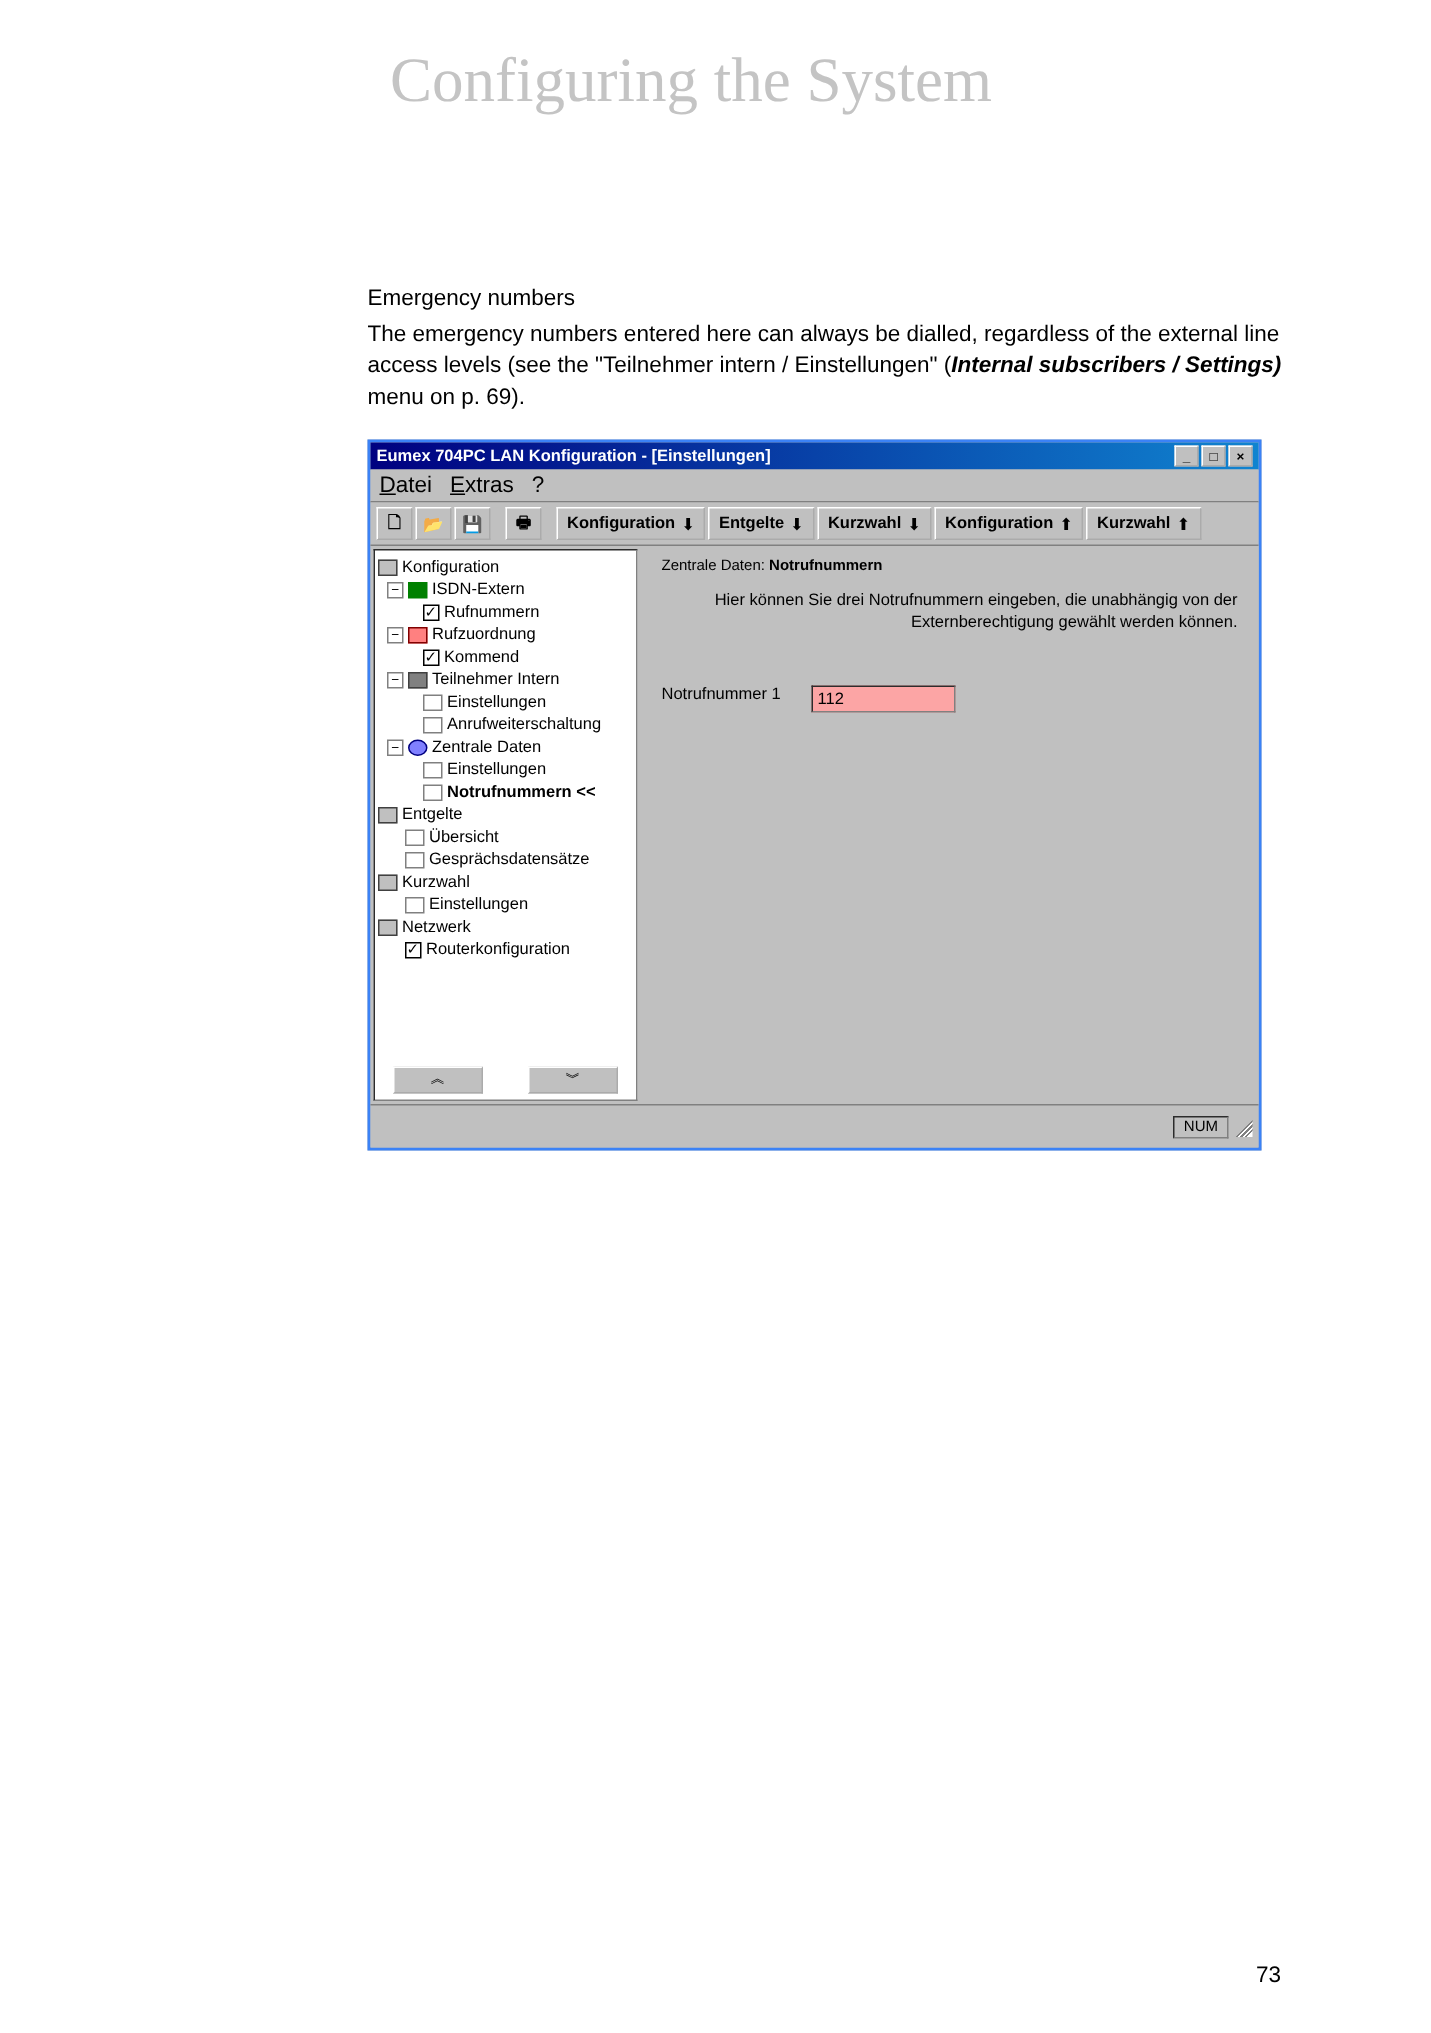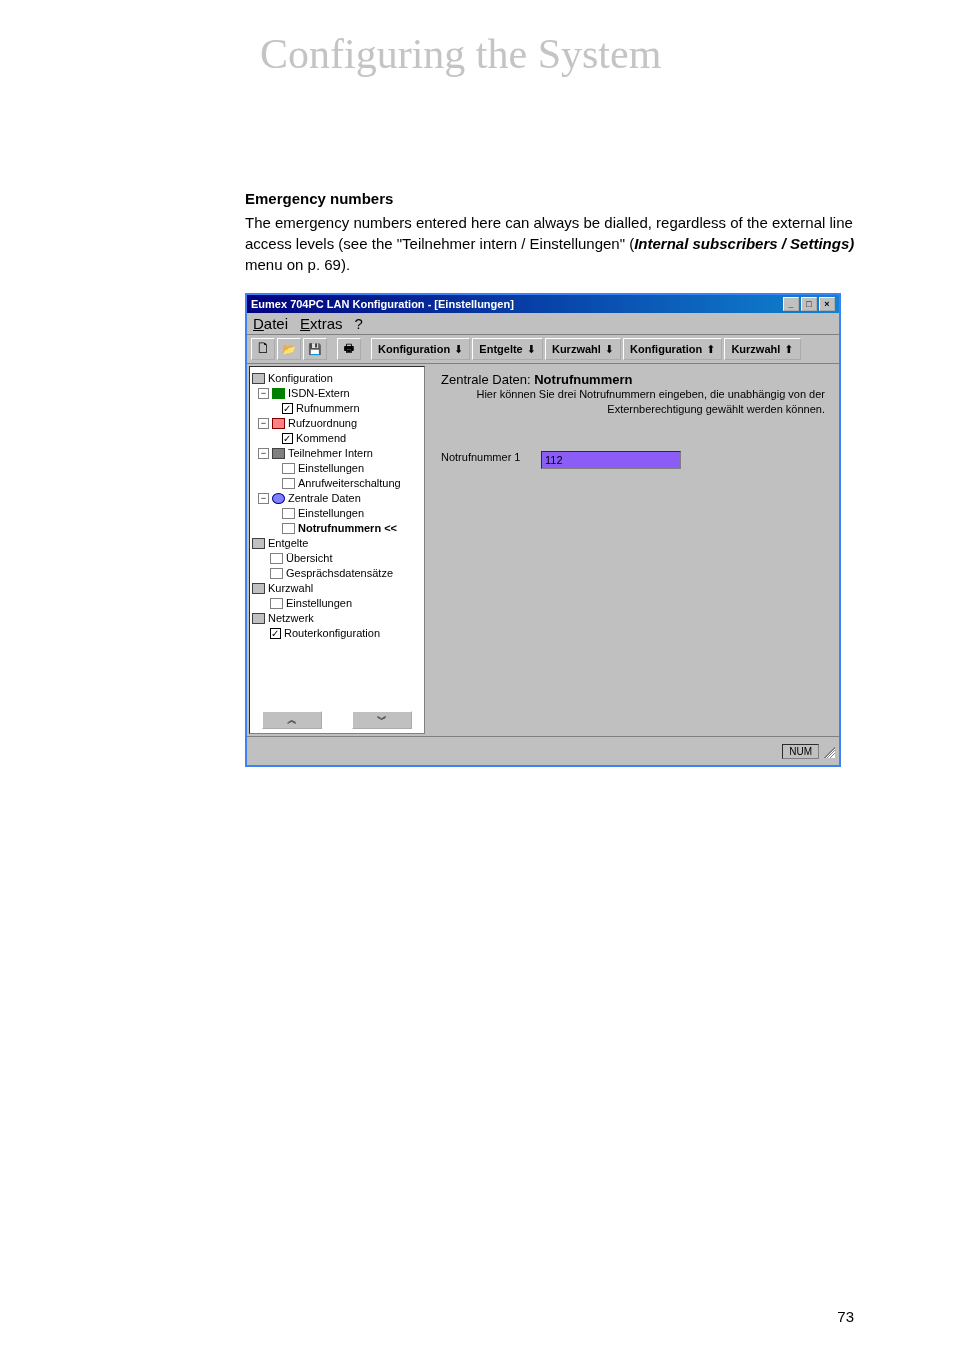--- a/index.html
+++ b/index.html
@@ -24,21 +24,21 @@
       left: 260px;
     }
     .content {
       position: absolute;
       top: 190px;
       left: 245px;
       width: 610px;
     }
     .section-heading {
       font-size: 15px;
-      font-weight: bold;
+      font-weight: normal;
       color: #000;
       margin-bottom: 5px;
     }
     .body-text {
       font-size: 15px;
       color: #000;
       line-height: 1.4;
       margin-bottom: 18px;
     }
     .bold { font-weight: bold; font-style: italic; }
@@ -185,42 +185,43 @@
       text-align: center;
       line-height: 16px;
       font-size: 10px;
     }
     .right-panel {
       flex: 1;
       padding: 8px 14px;
       background: #c0c0c0;
     }
     .rp-title {
-      font-size: 13px;
+      font-size: 10px;
+      margin-bottom: 10px;
     }
     .rp-desc {
       font-size: 11px;
       margin-bottom: 24px;
       line-height: 1.35;
       text-align: right;
     }
     .field-row {
       display: flex;
       margin-bottom: 14px;
       margin-top: 34px;
     }
     .field-row label {
       width: 100px;
       font-size: 11px;
     }
     .field-row input {
       border: 1px inset #808080;
-      background: #8b5cf6;
+      background: #fca5a5;
       height: 18px;
-      width: 140px;
+      width: 96px;
       padding: 0 3px;
       font-size: 11px;
       font-family: inherit;
     }
     .statusbar {
       border-top: 1px solid #808080;
       height: 29px;
       display: flex;
       justify-content: flex-end;
       align-items: center;

